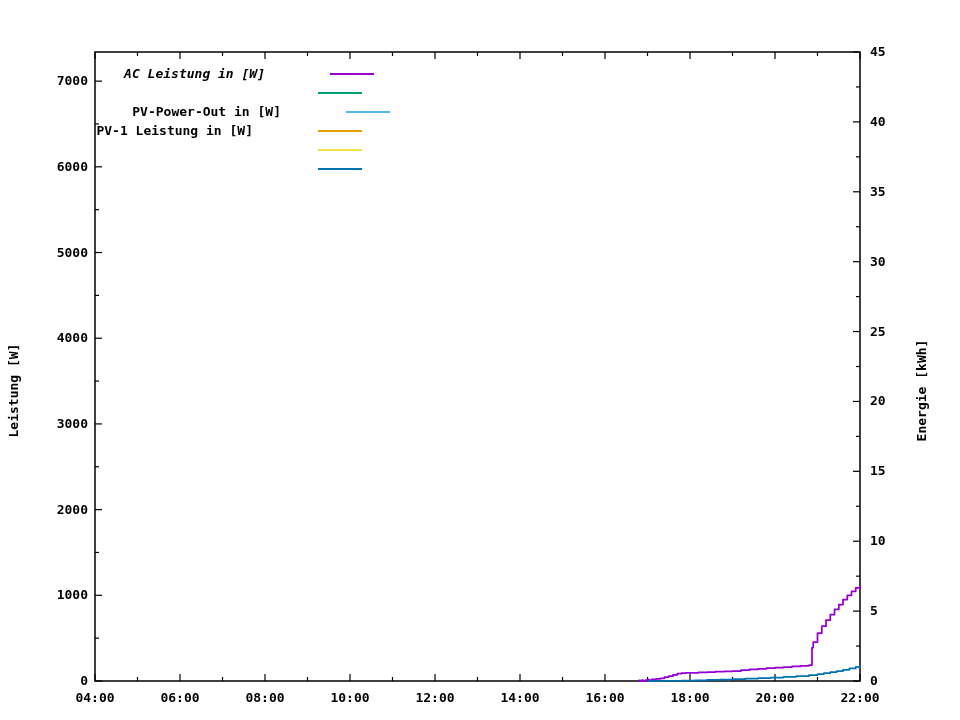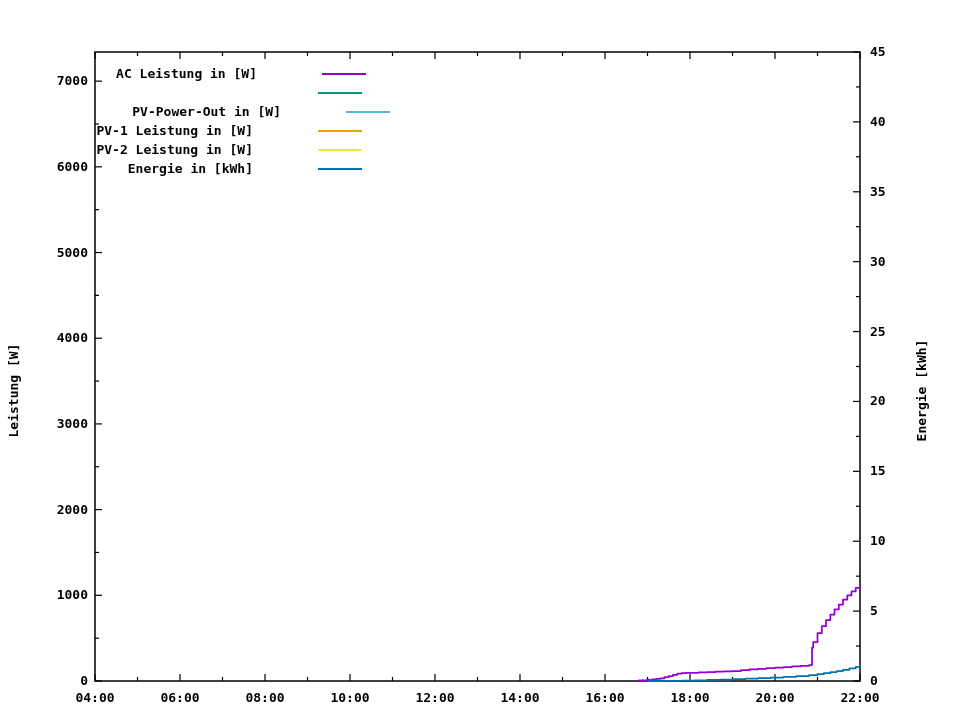--- a/index.html
+++ b/index.html
@@ -128,37 +128,35 @@
         <text x="870" y="195.77777777777777" text-anchor="start">35</text>
         <text x="870" y="125.88888888888891" text-anchor="start">40</text>
         <text x="870" y="56" text-anchor="start">45</text>
       </g>
       <path d="M638.2 681.0H639.0V680.3H640.3V681.0H642.0V680.1H643.2V681.0H645.4V680.0H647.5V679.7H649.6V680.3H651.8V679.3H656.0V678.9H660.3V678.3H664.5V677.1H668.8V676.0H673.0V674.8H677.3V673.7H681.5V673.1H685.7V672.9H690.0V672.8H698.5V672.4H707.0V672.1H715.5V671.7H724.0V671.3H732.5V671.0H741.0V670.2H749.5V669.4H758.0V668.8H766.5V668.1H775.0V667.5H783.5V667.0H792.0V666.4H800.5V665.8H809.0V665.1H812.0V647.6H813.2V642.0H817.5V633.0H821.8V626.2H826.0V620.2H830.3V614.6H834.5V609.4H838.8V604.5H843.0V599.6H847.3V595.3H851.5V591.4H855.7V587.9H860.0V584.9" fill="none" stroke="#9400d3" stroke-width="1.75" stroke-linejoin="round"></path>
       <path d="M647.5 681.0H664.5V680.9H681.5V680.6H694.3V680.3H707.0V679.9H719.8V679.5H732.5V679.2H745.3V678.6H758.0V678.1H770.7V677.5H783.5V676.8H796.3V676.0H809.0V675.0H817.5V674.0H823.9V673.2H830.3V672.2H836.6V671.1H843.0V669.8H849.4V668.4H855.7V666.9H860.0V665.3" fill="none" stroke="#0072b2" stroke-width="1.75" stroke-linejoin="round"></path>
     </svg>
   <div class="ylabel">Leistung [W]</div>
   <div class="y2label">Energie [kWh]</div>
   <div id="legend">
-      <div class="legend-row" style="top: 65px; left: 4px; width: 380px;">
+      <div class="legend-row" style="top: 65px; left: 12px; width: 380px; font-style: italic;">
         <span class="legend-label">AC Leistung in [W]</span>
         <span class="legend-sample" style="background: rgb(148, 0, 211);"></span>
       </div>
       <div class="legend-row" style="top: 84px; left: 0px; width: 380px;">
         <span class="legend-sample" style="background: rgb(0, 158, 115);"></span>
       </div>
       <div class="legend-row" style="top: 103px; left: 0px; width: 380px; margin-left: 28px;">
         <span class="legend-label">PV-Power-Out in [W]</span>
         <span class="legend-sample" style="background: rgb(86, 180, 233);"></span>
       </div>
       <div class="legend-row" style="top: 122px; left: 0px; width: 380px;">
         <span class="legend-label">PV-1 Leistung in [W]</span>
         <span class="legend-sample" style="background: rgb(230, 159, 0);"></span>
       </div>
       <div class="legend-row" style="top: 141px; left: 0px; width: 380px;">
-        <span class="legend-label">PV-2 Leistung in [W]</span>
         <span class="legend-sample" style="background: rgb(240, 228, 66);"></span>
       </div>
       <div class="legend-row" style="top: 160px; left: 0px; width: 380px;">
-        <span class="legend-label">Energie in [kWh]</span>
         <span class="legend-sample" style="background: rgb(0, 114, 178);"></span>
       </div>
     </div>
 </div>
 
 </body></html>

